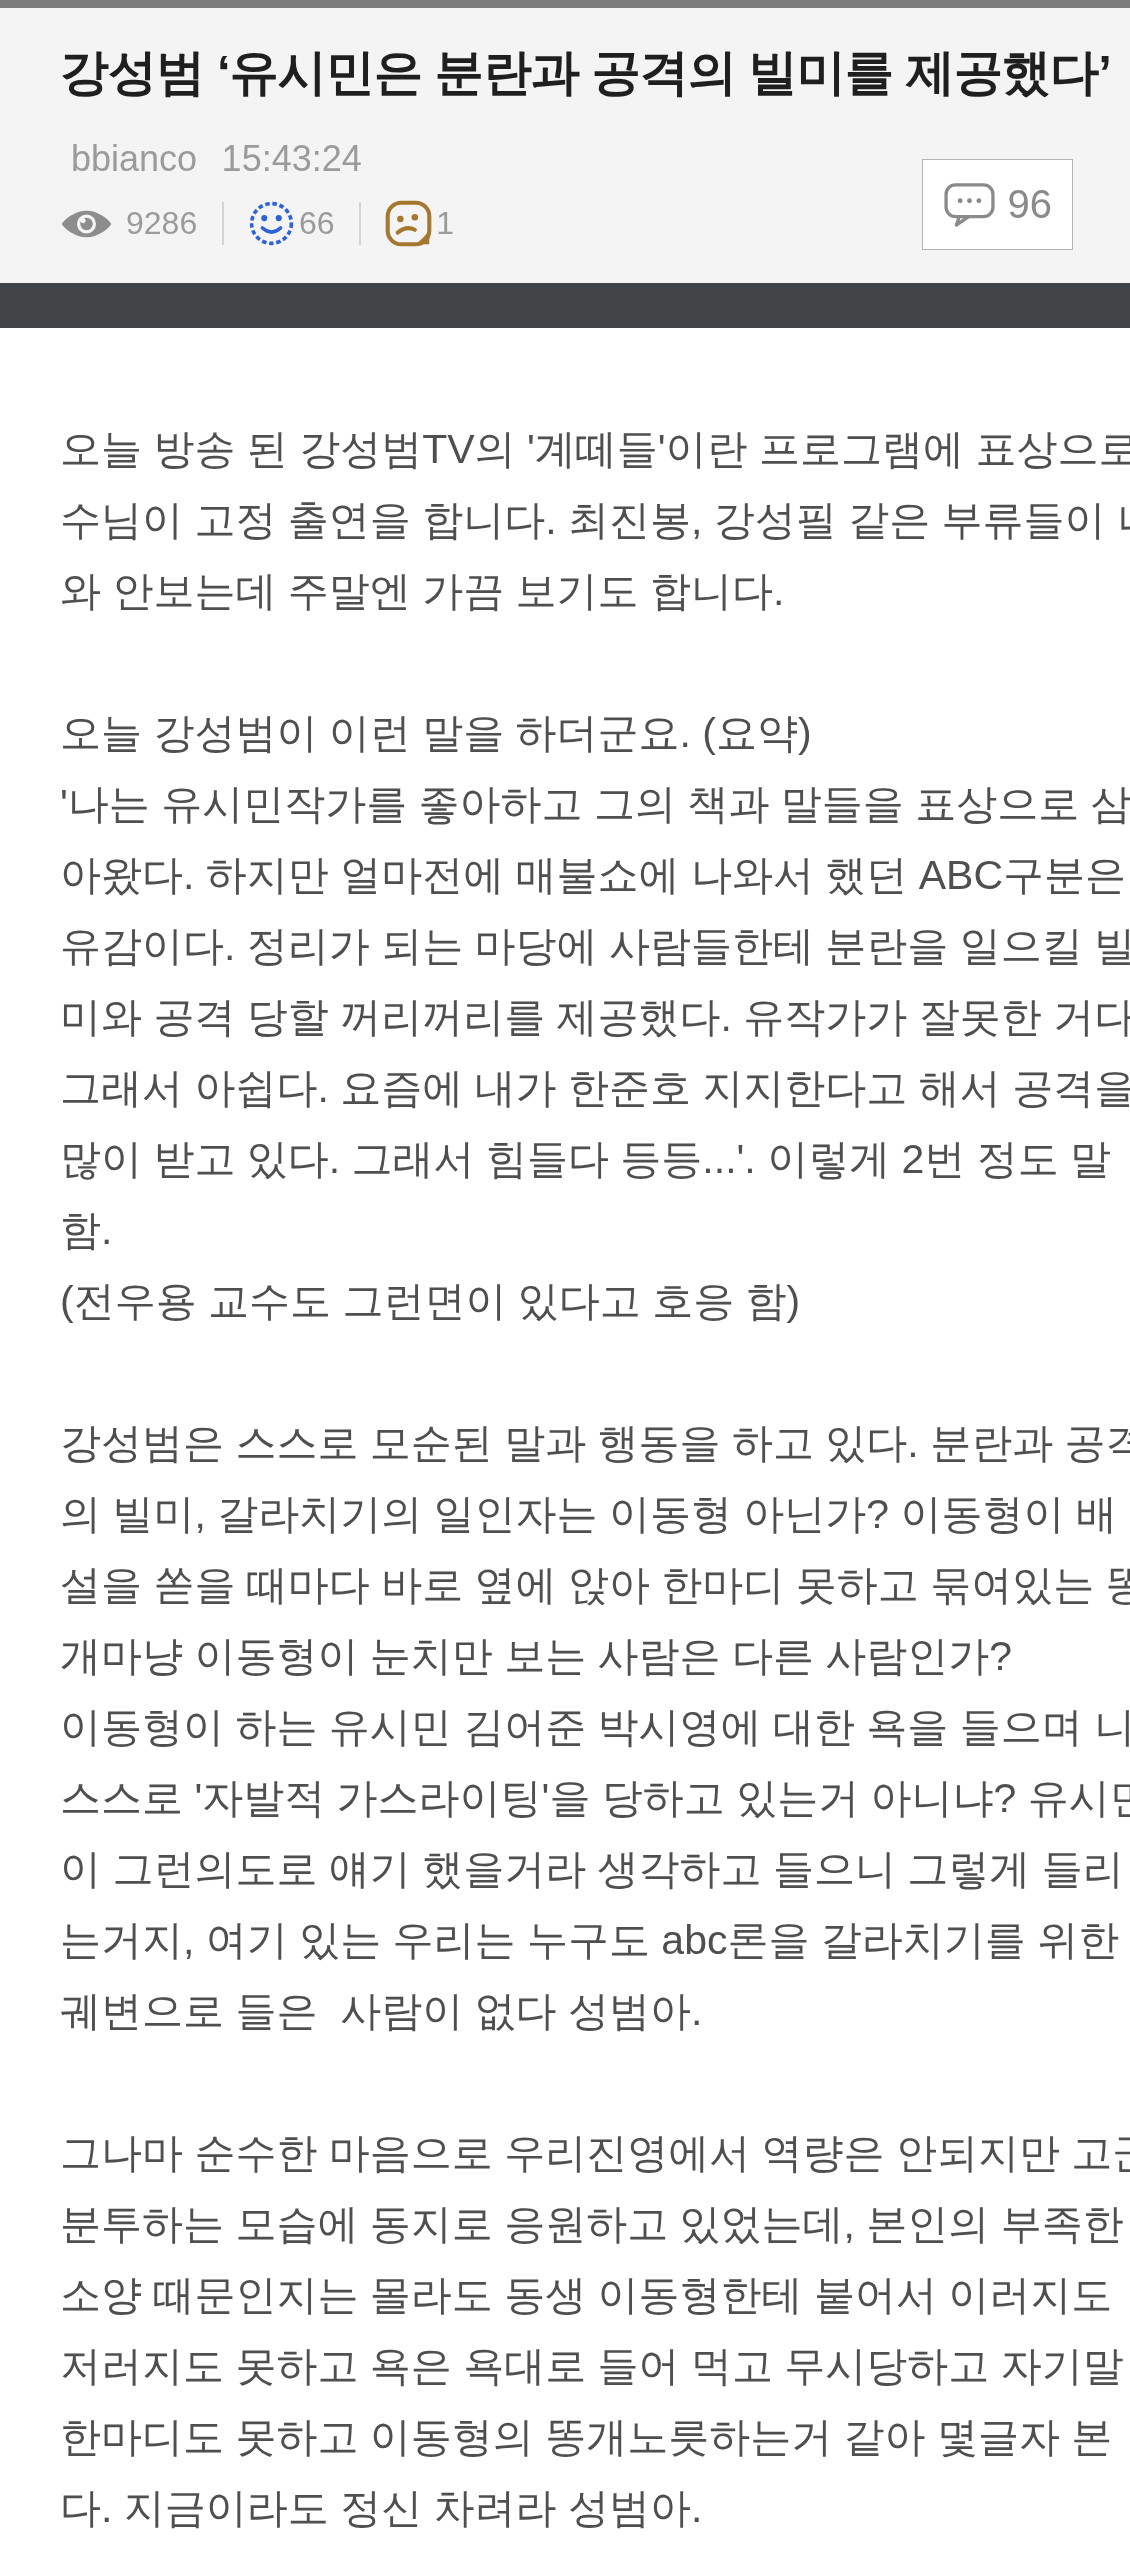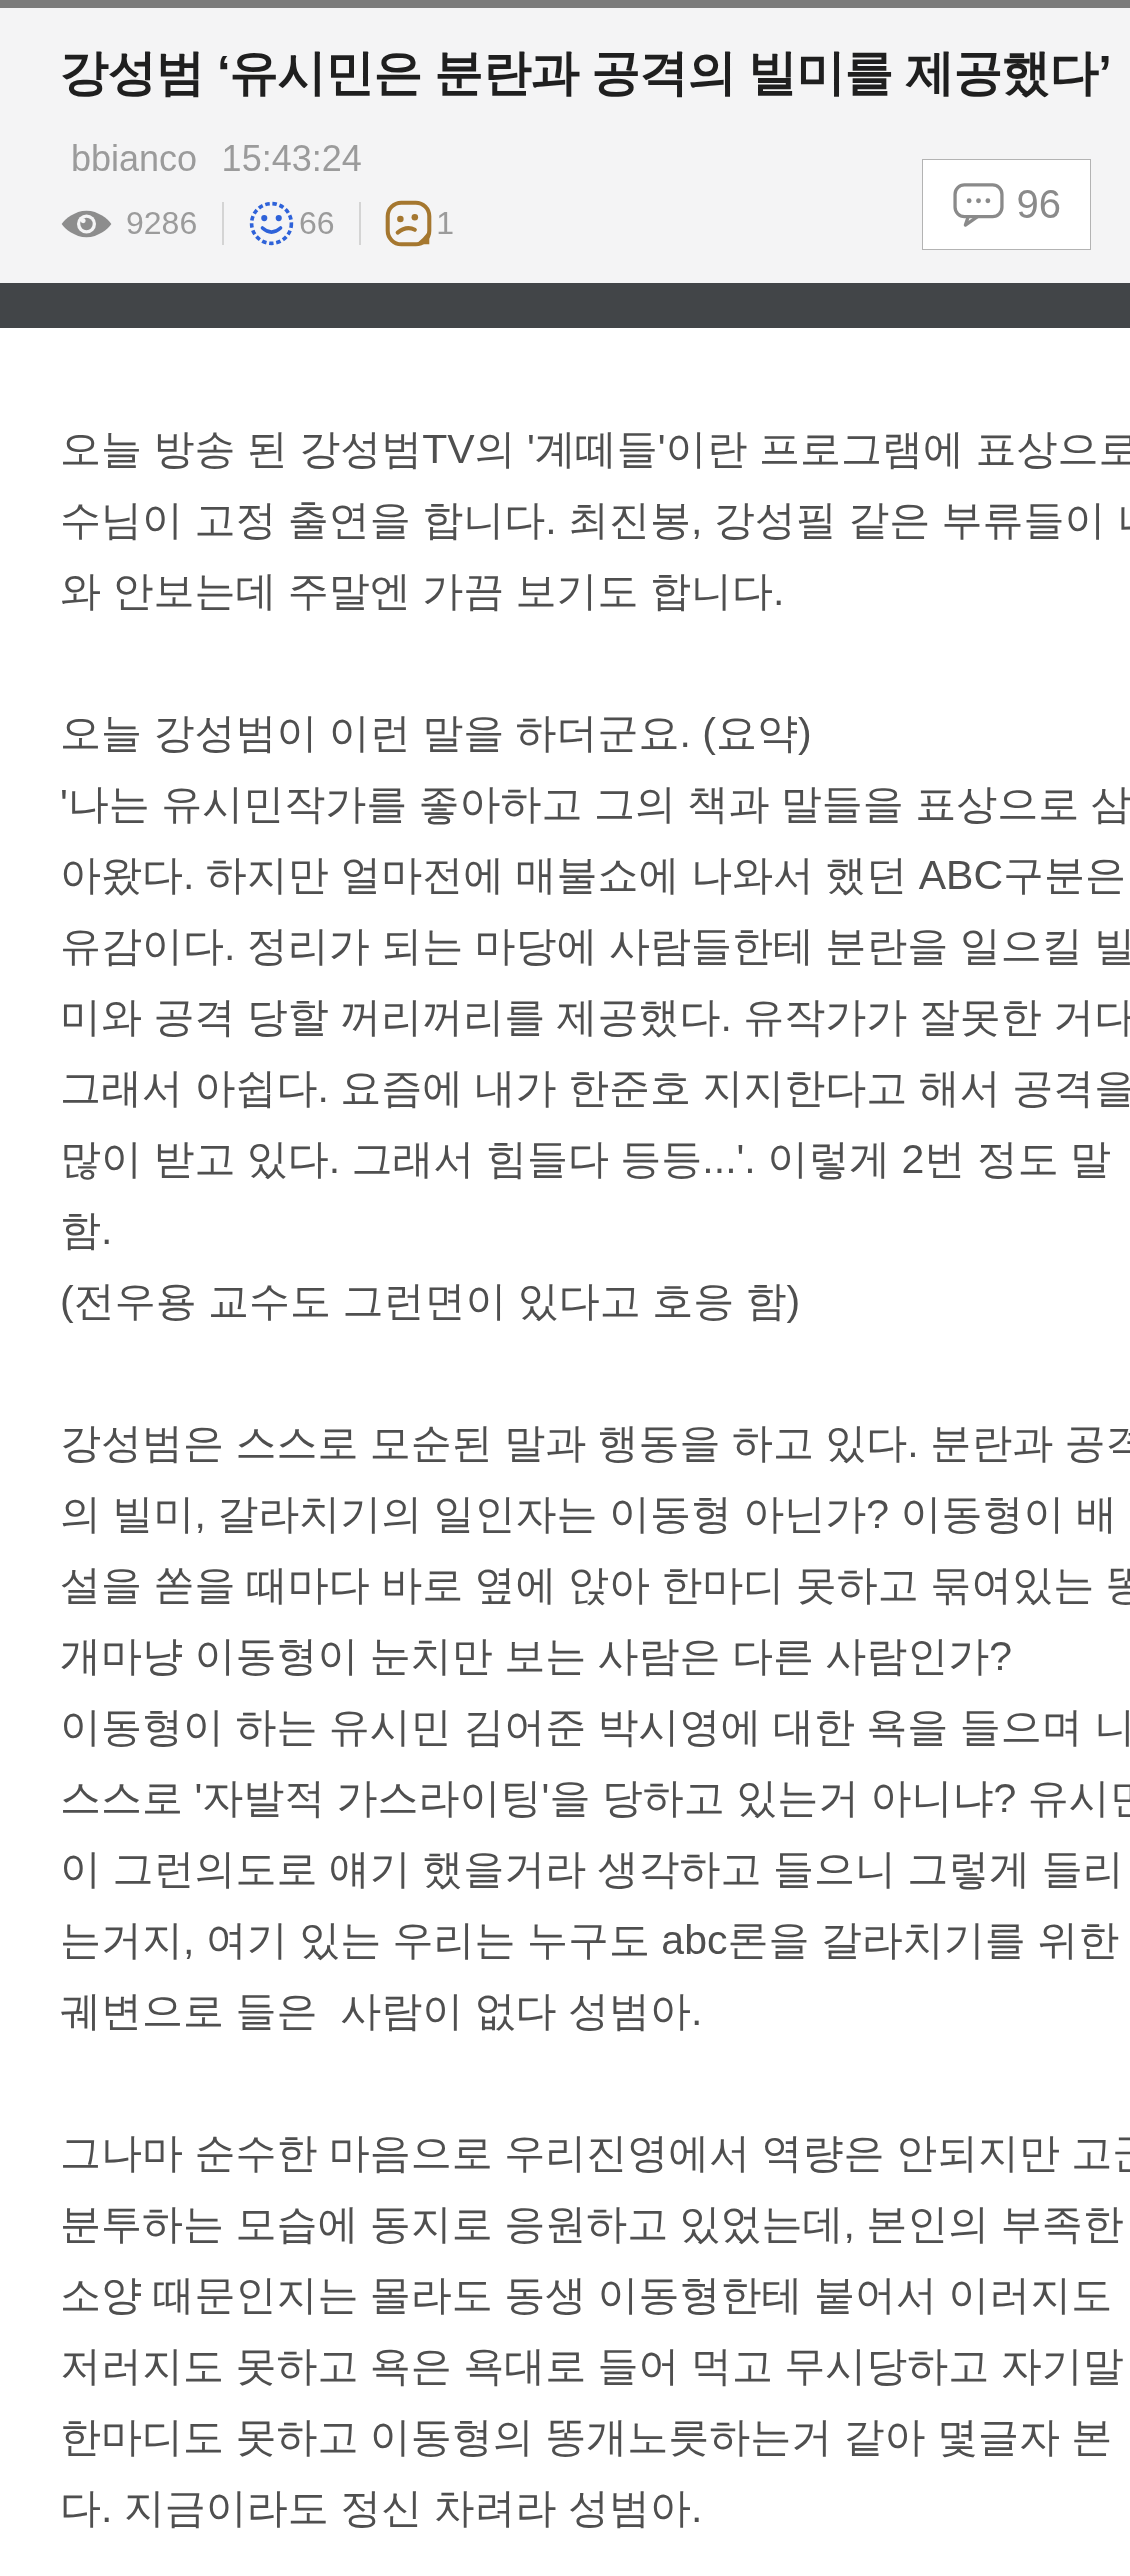--- a/index.html
+++ b/index.html
@@ -22,21 +22,21 @@
   .meta-row{position:absolute;left:60px;top:130px;display:flex;align-items:center;gap:24.5px;
     font-size:36px;color:var(--muted);margin-left:11px;}
   .stats-row{position:absolute;left:60px;top:186px;height:60px;display:flex;align-items:center;
     font-size:32px;color:var(--muted);}
   .stat-icon{display:inline-flex;align-items:center;}
   .eye{color:#8d8d8d;margin-right:13px;}
   .smile{color:var(--like-blue);margin-right:3.8px;}
   .frown{color:var(--dislike-brown);margin-right:3.8px;}
   .vdiv{width:1.9px;height:43px;background:var(--divider);margin:0 24.5px;}
   .comment-button{
-    position:absolute;left:922px;top:151px;width:169px;height:91px;background:#fff;
+    position:absolute;left:922px;top:151px;width:151px;height:91px;background:#fff;
     border:1.9px solid var(--button-border);display:flex;align-items:center;justify-content:center;
     gap:11.3px;color:var(--button-text);font-size:40px;cursor:pointer;
   }
   .band{position:absolute;top:283px;left:0;width:1130px;height:45px;background:var(--band);}
   .post-body{position:absolute;top:414px;left:60px;width:1010px;color:var(--body-text);}
   .bline{height:71px;line-height:71px;font-size:41px;white-space:pre;overflow:visible;}
 </style>
 </head>
 <body>
 

